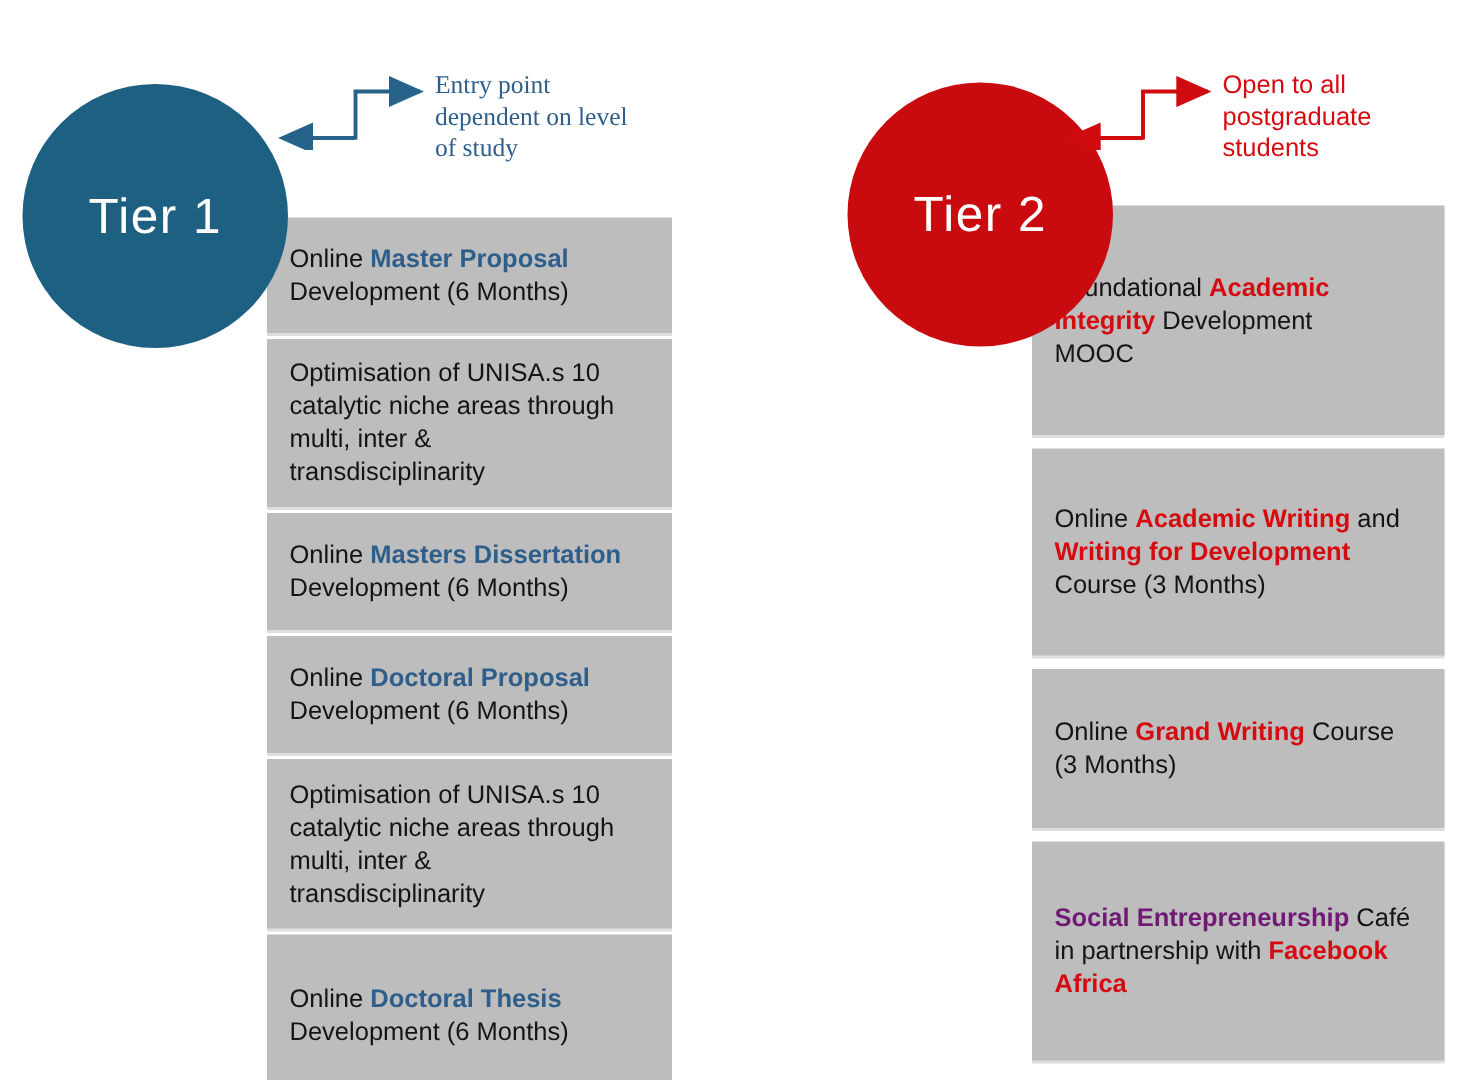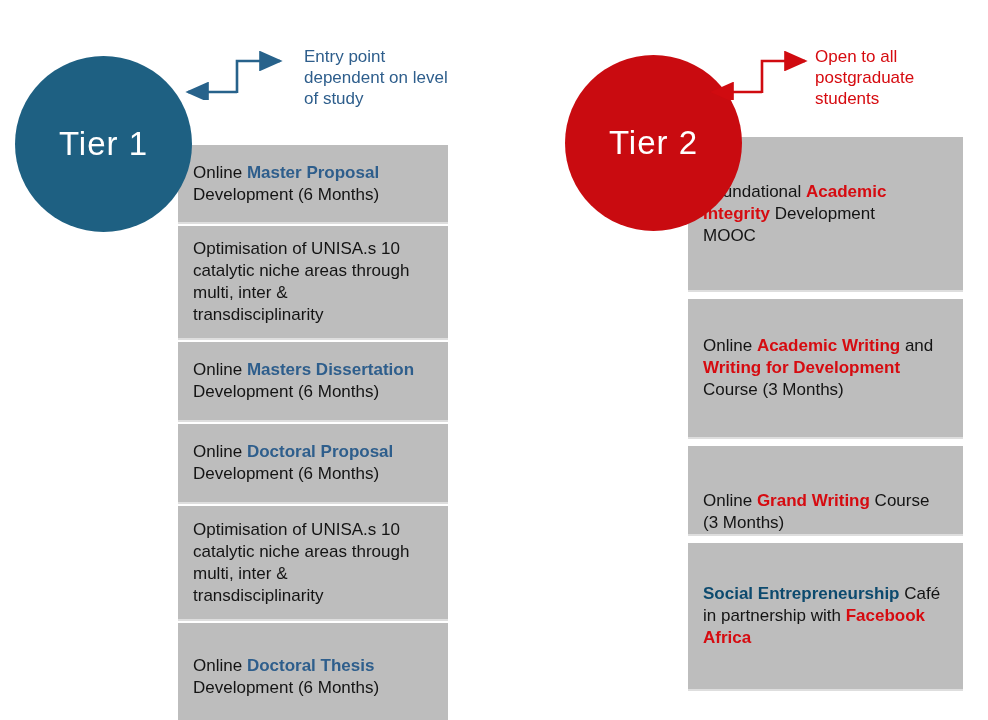--- a/index.html
+++ b/index.html
@@ -15,21 +15,21 @@
   #tier1-circle{left:15px;top:56px;}
   #tier2-circle{left:565px;top:55px;}
 
   .arrow-svg{position:absolute;z-index:3;}
   #tier1-arrow{left:180px;top:50px;}
   #tier2-arrow{left:705px;top:50px;}
 
   .annotation{
     position:absolute;font-size:17px;line-height:21px;white-space:pre-line;z-index:3;
   }
-  #tier1-annotation{left:304px;top:46px;width:185px;}
+  #tier1-annotation{left:290px;top:46px;width:185px;font-family:Liberation Serif, serif;}
   #tier2-annotation{left:815px;top:46px;width:165px;}
 
   .column{position:absolute;display:flex;flex-direction:column;z-index:1;}
   #tier1-column{left:178px;top:145px;width:270px;gap:4px;}
   #tier2-column{left:688px;top:137px;width:275px;gap:9px;}
 
   .box{
     background:#BDBDBD;display:flex;align-items:center;
     padding:0 15px;box-sizing:border-box;
     box-shadow:0 2px 0 #dedede;
@@ -41,21 +41,21 @@
 
   #tier1-column .box:nth-child(1){height:77px;}
   #tier1-column .box:nth-child(2){height:112px;}
   #tier1-column .box:nth-child(3){height:78px;}
   #tier1-column .box:nth-child(4){height:78px;}
   #tier1-column .box:nth-child(5){height:113px;}
   #tier1-column .box:nth-child(6){height:108px;}
 
   #tier2-column .box:nth-child(1){height:153px;}
   #tier2-column .box:nth-child(2){height:138px;}
-  #tier2-column .box:nth-child(3){height:88px;align-items:flex-end;}
+  #tier2-column .box:nth-child(3){height:106px;}
   #tier2-column .box:nth-child(4){height:146px;}
 </style>
 </head>
 <body>
 
 <div class="stage">
 
   <div>
     <div class="circle apply-circle" id="tier1-circle" style="background: rgb(30, 96, 130);">
       <span class="circle-label">Tier 1</span>
@@ -135,20 +135,20 @@
         <div class="box">
           <div class="txt"><span>Online </span><span class="hl" style="color: rgb(214, 11, 16);">Academic Writing</span><span> and
 </span><span class="hl" style="color: rgb(214, 11, 16);">Writing for Development</span><span>
 Course (3 Months)</span></div>
         </div>
         <div class="box">
           <div class="txt"><span>Online </span><span class="hl" style="color: rgb(214, 11, 16);">Grand Writing</span><span> Course
 (3 Months)</span></div>
         </div>
         <div class="box">
-          <div class="txt"><span class="hl" style="color: #0c4a6e;">Social Entrepreneurship</span><span> Café
+          <div class="txt"><span class="hl" style="color: #701a75;">Social Entrepreneurship</span><span> Café
 in partnership with </span><span class="hl" style="color: rgb(214, 11, 16);">Facebook
 Africa</span></div>
         </div>
       </div>
   </div>
 
 </div>
 
 </body></html>

